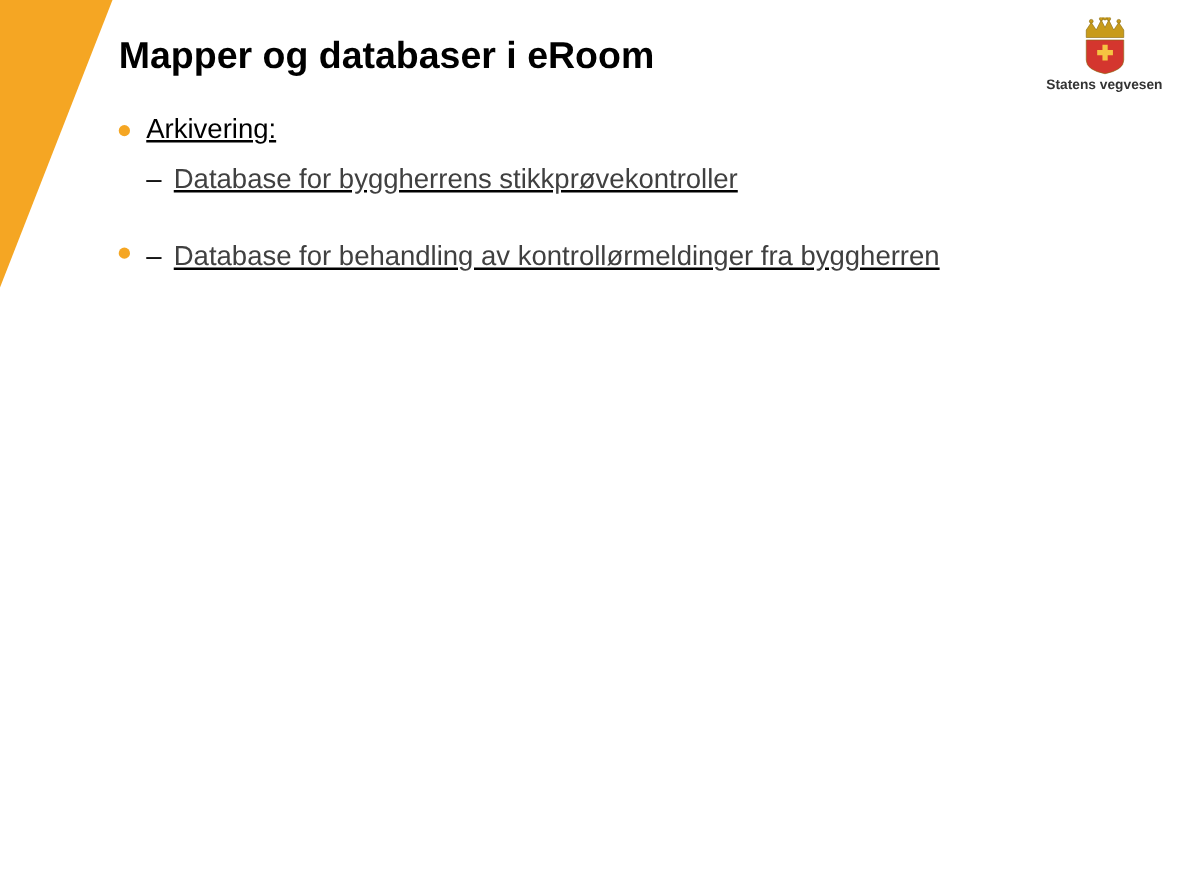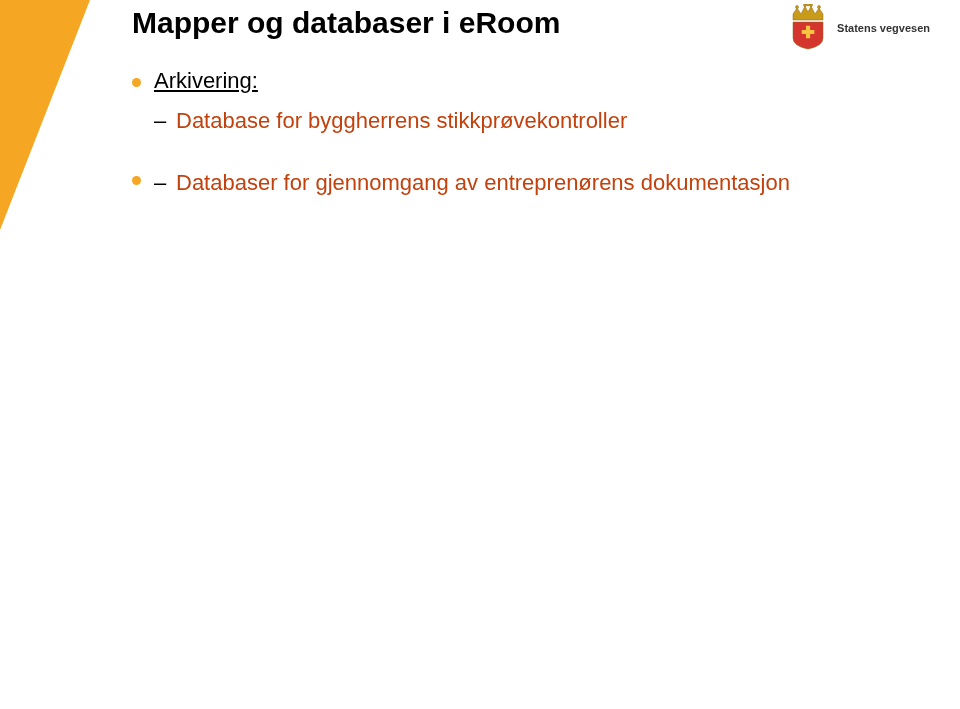--- a/index.html
+++ b/index.html
@@ -20,23 +20,23 @@
     left: 0;
     top: 0;
     width: 0;
     height: 0;
     border-top: 230px solid #f5a623;
     border-right: 90px solid transparent;
   }
   .logo-area {
     position: absolute;
     right: 30px;
-    top: 4px;
+    top: 14px;
     display: flex;
-    flex-direction: row;
+    flex-direction: column;
     align-items: center;
   }
   .crown {
     fill: #c89b1a;
     stroke: #8a6b10;
     stroke-width: 0.5;
   }
   .shield {
     fill: #d4362e;
     stroke: #8a6b10;
@@ -44,32 +44,32 @@
   }
   .logo-text {
     font-size: 11px;
     font-weight: bold;
     color: #333;
     margin-top: 2px;
   }
   .content {
     position: absolute;
     left: 95px;
-    top: 6px;
+    top: 28px;
     width: 760px;
-    margin-left: 37px;
   }
   h1 {
     font-size: 30px;
     font-weight: bold;
     color: #000;
     margin-bottom: 28px;
   }
   ul.top {
     list-style: none;
+    text-decoration: underline;
   }
   ul.top > li {
     position: relative;
     padding-left: 22px;
     margin-bottom: 28px;
   }
   ul.top > li::before {
     content: "";
     position: absolute;
     left: 0;
@@ -87,21 +87,21 @@
     margin-bottom: 8px;
   }
   ul.sub {
     list-style: none;
     margin-top: 2px;
   }
   ul.sub > li {
     position: relative;
     padding-left: 22px;
     font-size: 22px;
-    color: #c2410c;
+    color: #404040;
     line-height: 1.55;
   }
   ul.sub > li::before {
     content: "–";
     position: absolute;
     left: 0;
     top: 0;
     color: #000;
   }
 </style>
@@ -132,17 +132,17 @@
   <h1>Mapper og databaser i eRoom</h1>
   <ul class="top">
     <li>
       <span class="heading">Arkivering:</span>
       <ul class="sub">
         <li>Database for byggherrens stikkprøvekontroller</li>
       </ul>
     </li>
     <li>
       <ul class="sub">
-        <li>Databaser for gjennomgang av entreprenørens dokumentasjon</li>
+        <li>Database for behandling av kontrollørmeldinger fra byggherren</li>
       </ul>
     </li>
   </ul>
 </div>
 
 </body></html>

